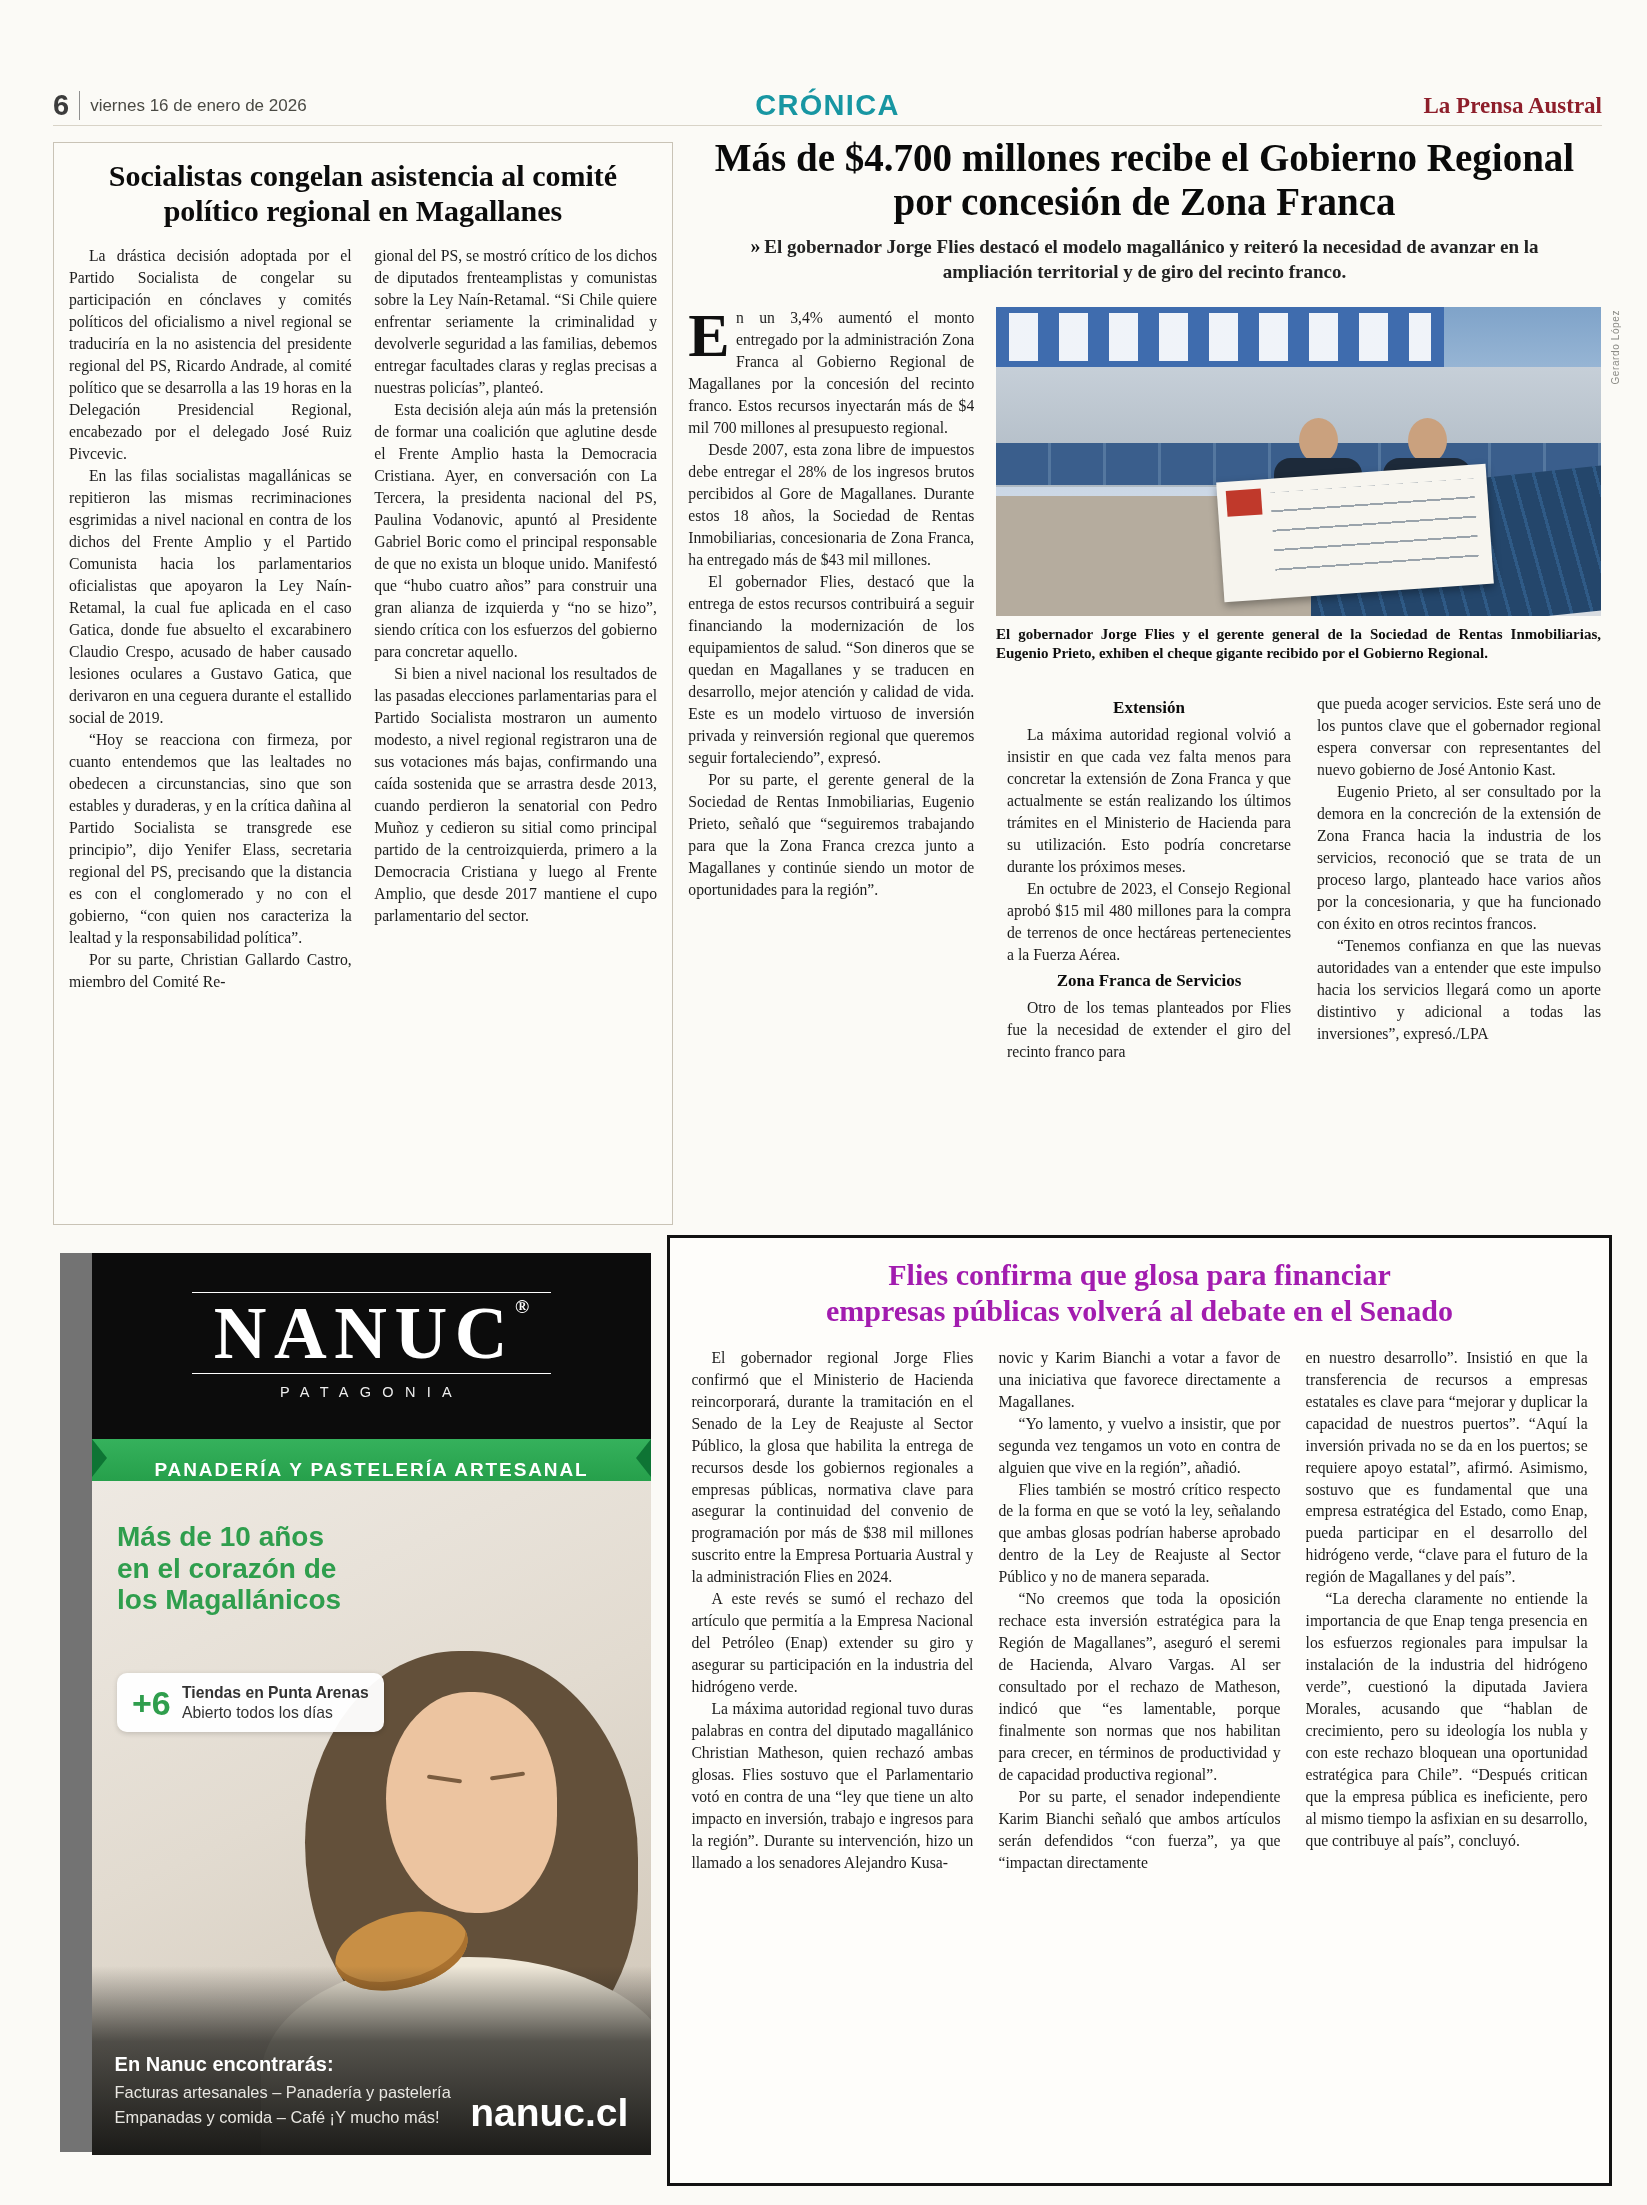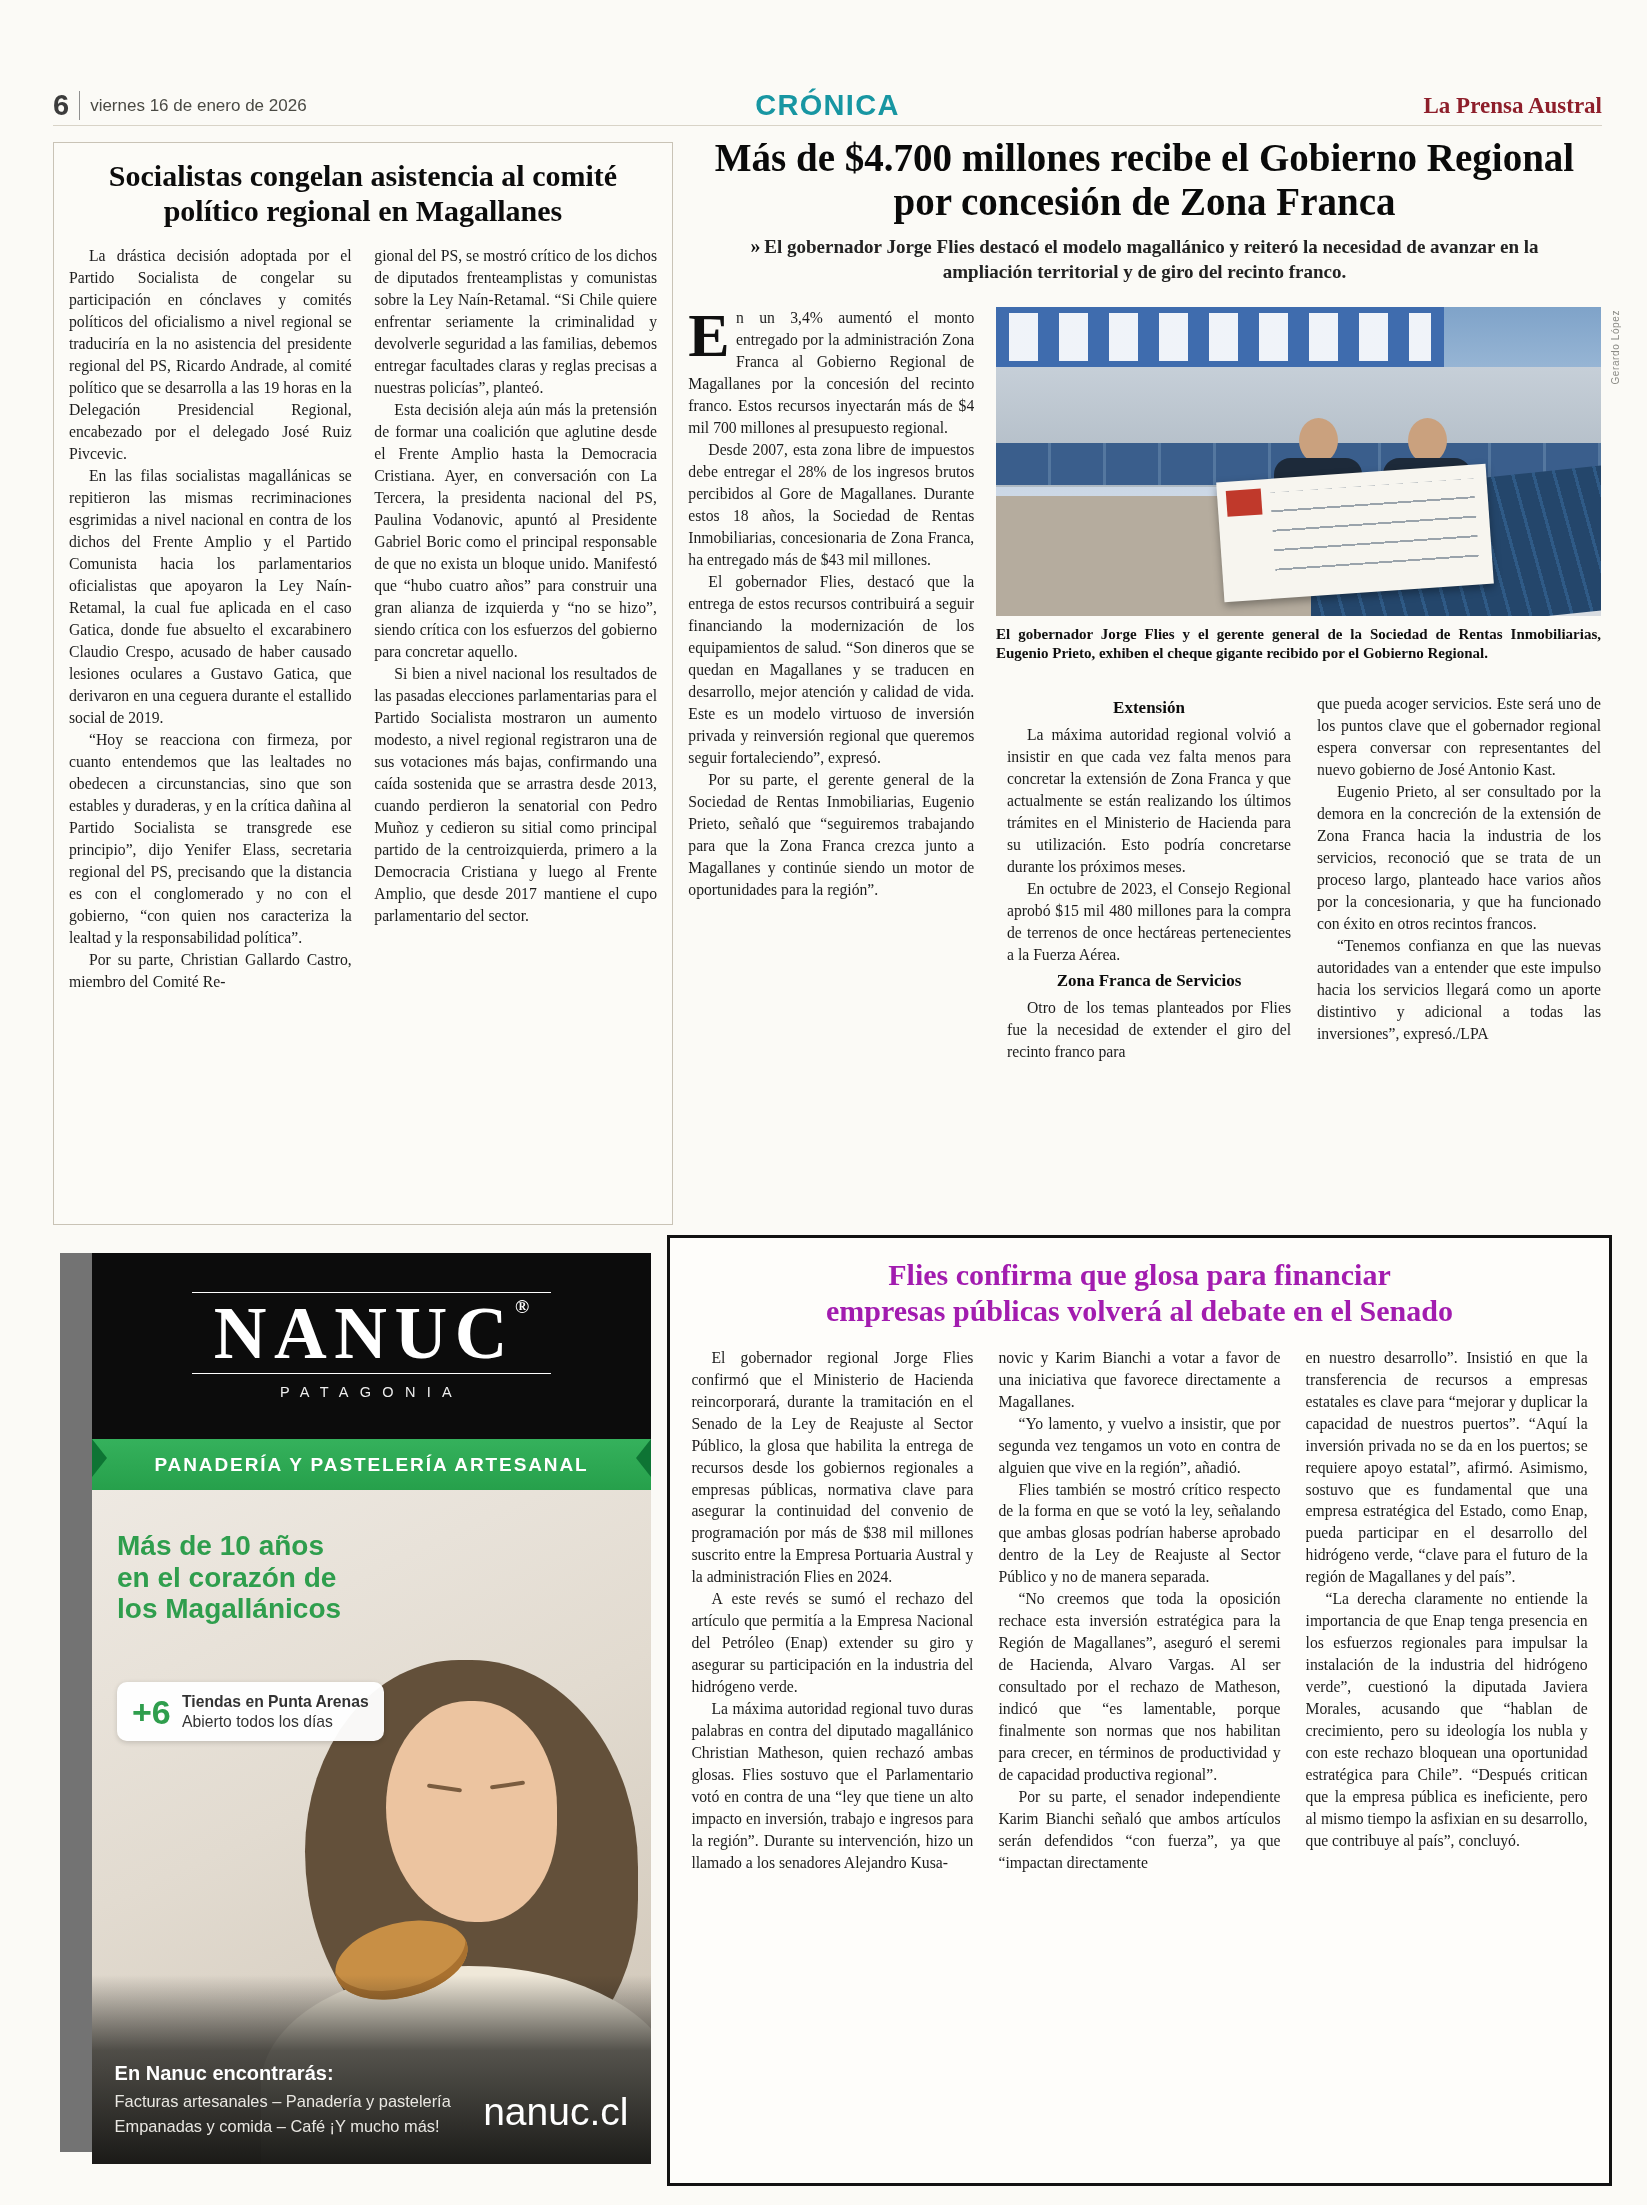--- a/index.html
+++ b/index.html
@@ -79,22 +79,22 @@
 
   
   .nanuc { position:absolute; left:60px; top:1253px; width:591px; height:899px; background:#737373;padding-left:32px; }
   .nanuc-top { height:186px; background:#0c0c0c; display:flex; flex-direction:column;
                align-items:center; justify-content:center; }
   .logo-wrap { border-top:1.9px solid #fff; border-bottom:1.9px solid #fff; padding:3.8px 21.4px; }
   .logo { font-weight:bold; font-size:73px; letter-spacing:7.5px; color:#fff; line-height:1; }
   .logo sup { font-size:19px; letter-spacing:0; vertical-align:top; }
   .tagline { font-family:"Liberation Sans",sans-serif; font-size:14.5px; letter-spacing:11.3px;
              color:#eee; margin-top:10px; }
-  .nanuc-ribbon { position:relative; height:51px; background:linear-gradient(180deg,#35b15c,#26a04b);
-                  display:flex; align-items:center; justify-content:center; }
+  .nanuc-ribbon { position:relative; height:42px; background:linear-gradient(180deg,#35b15c,#26a04b);
+                  display:flex; align-items:flex-end; justify-content:center; }
   .nanuc-ribbon::before { content:""; position:absolute; left:0; top:0;
         border-top:19.5px solid transparent; border-bottom:19.5px solid transparent; border-left:15px solid #0e7434; }
   .nanuc-ribbon::after  { content:""; position:absolute; right:0; top:0;
         border-top:19.5px solid transparent; border-bottom:19.5px solid transparent; border-right:15px solid #0e7434; }
   .ribbon-text { font-family:"Liberation Sans",sans-serif; font-weight:bold; font-size:19px;
                  letter-spacing:1.9px; color:#fff; }
   .nanuc-photo { position:relative; height:674px; overflow:hidden;
                  background:linear-gradient(155deg,#eee9e2 0%,#e2dbd0 45%,#cdc3b4 100%); }
   .w-hair  { position:absolute; right:12.6px; top:170px; width:333px; height:415px; background:#63503a;
              border-radius:48% 52% 44% 56%; }
@@ -112,22 +112,22 @@
               padding:10px 15px; display:flex; align-items:center; gap:11.3px; z-index:4;
               box-shadow:0 1.9px 5px rgba(0,0,0,.15); }
   .badge-num { font-family:"Liberation Sans",sans-serif; font-weight:bold; font-size:34px; color:#2f9e4d; line-height:1; }
   .badge-lines { font-family:"Liberation Sans",sans-serif; font-size:15.7px; color:#333; line-height:1.25; }
   .badge-lines .bl1 { font-weight:bold; }
   .nanuc-footer { position:absolute; left:0; right:0; bottom:0; height:189px; z-index:5;
         background:linear-gradient(180deg, rgba(25,25,22,0) 0%, rgba(25,25,22,.72) 40%, rgba(15,15,13,.94) 100%); }
   .nf-text { position:absolute; left:22.6px; bottom:28px; font-family:"Liberation Sans",sans-serif; }
   .nf-title { font-weight:bold; font-size:20px; color:#fff; }
   .nf-line { font-size:16.4px; color:#e9e7e2; margin-top:6.3px; }
-  .nf-site { position:absolute; right:22.6px; bottom:30px; font-family:"Liberation Sans",sans-serif;
-             font-weight:normal; font-size:39px; color:#fff; }
+  .nf-site { position:absolute; right:22.6px; bottom:20px; font-family:"Liberation Sans",sans-serif;
+             font-weight:bold; font-size:39px; color:#fff; }
 </style>
 </head>
 <body>
 
 <header class="ph">
   <span class="pnum">6</span>
   <span class="pdate">viernes 16 de enero de 2026</span>
   <span class="psec">CRÓNICA</span>
   <span class="pbrand">La Prensa Austral</span>
 </header>

